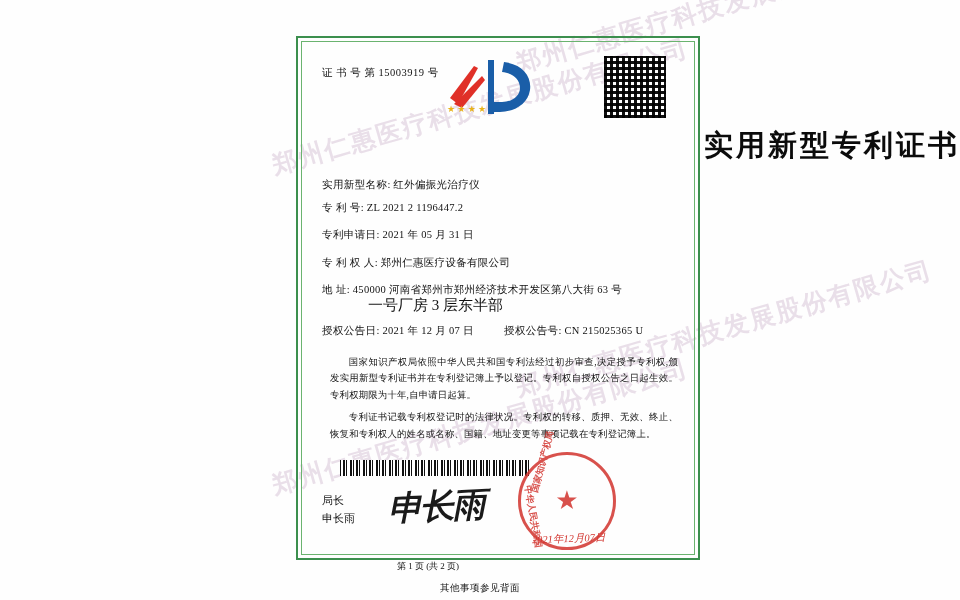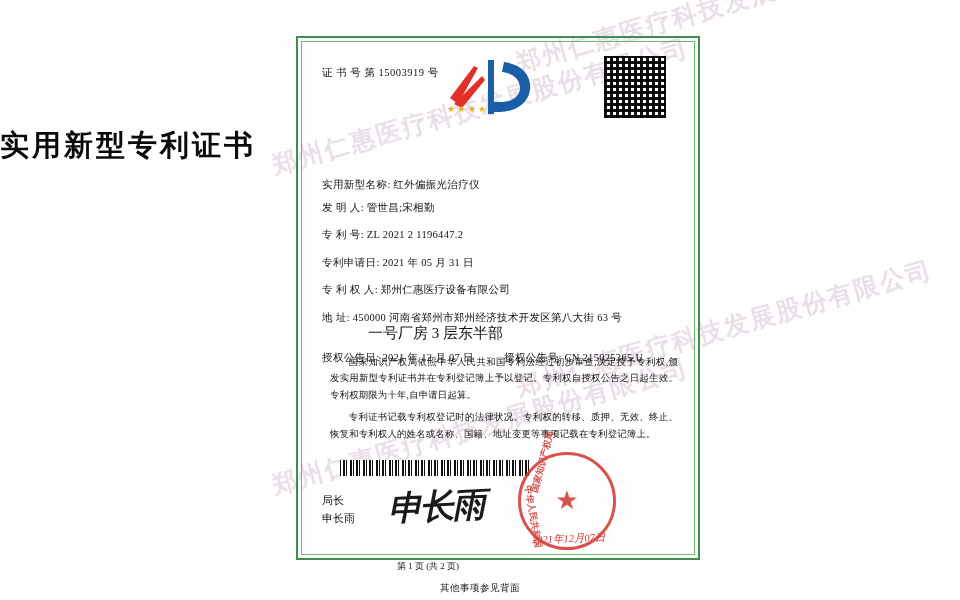--- a/index.html
+++ b/index.html
@@ -81,21 +81,21 @@
     background:
       repeating-linear-gradient(90deg, #111 0 3px, #fff 3px 6px),
       repeating-linear-gradient(0deg, #111 0 3px, #fff 3px 6px);
     background-blend-mode: multiply;
   }
   .title {
     position: absolute;
     left: 0;
     top: 126px;
     width: 960px;
-    text-align: left;
+    text-align: right;
     font-size: 29px;
     font-weight: bold;
     letter-spacing: 3px;
     color: #0b0b0b;
   }
   .fields {
     position: absolute;
     left: 322px;
     top: 180px;
     width: 360px;
@@ -269,24 +269,20 @@
   <div class="qr"></div>
 
   <div class="title">实用新型专利证书</div>
 
   <div class="fields">
     <div class="frow">
       <span class="flabel">实用新型名称:</span>
       <span class="fvalue">红外偏振光治疗仪</span>
     </div>
     <div class="frow frow-gap">
-      <span class="flabel">发 明 人:</span>
-      <span class="fvalue">管世昌;宋相勤</span>
-    </div>
-    <div class="frow frow-gap">
       <span class="flabel">专 利 号:</span>
       <span class="fvalue">ZL 2021 2 1196447.2</span>
     </div>
     <div class="frow frow-gap">
       <span class="flabel">专利申请日:</span>
       <span class="fvalue">2021 年 05 月 31 日</span>
     </div>
     <div class="frow frow-gap">
       <span class="flabel">专 利 权 人:</span>
       <span class="fvalue">郑州仁惠医疗设备有限公司</span>

